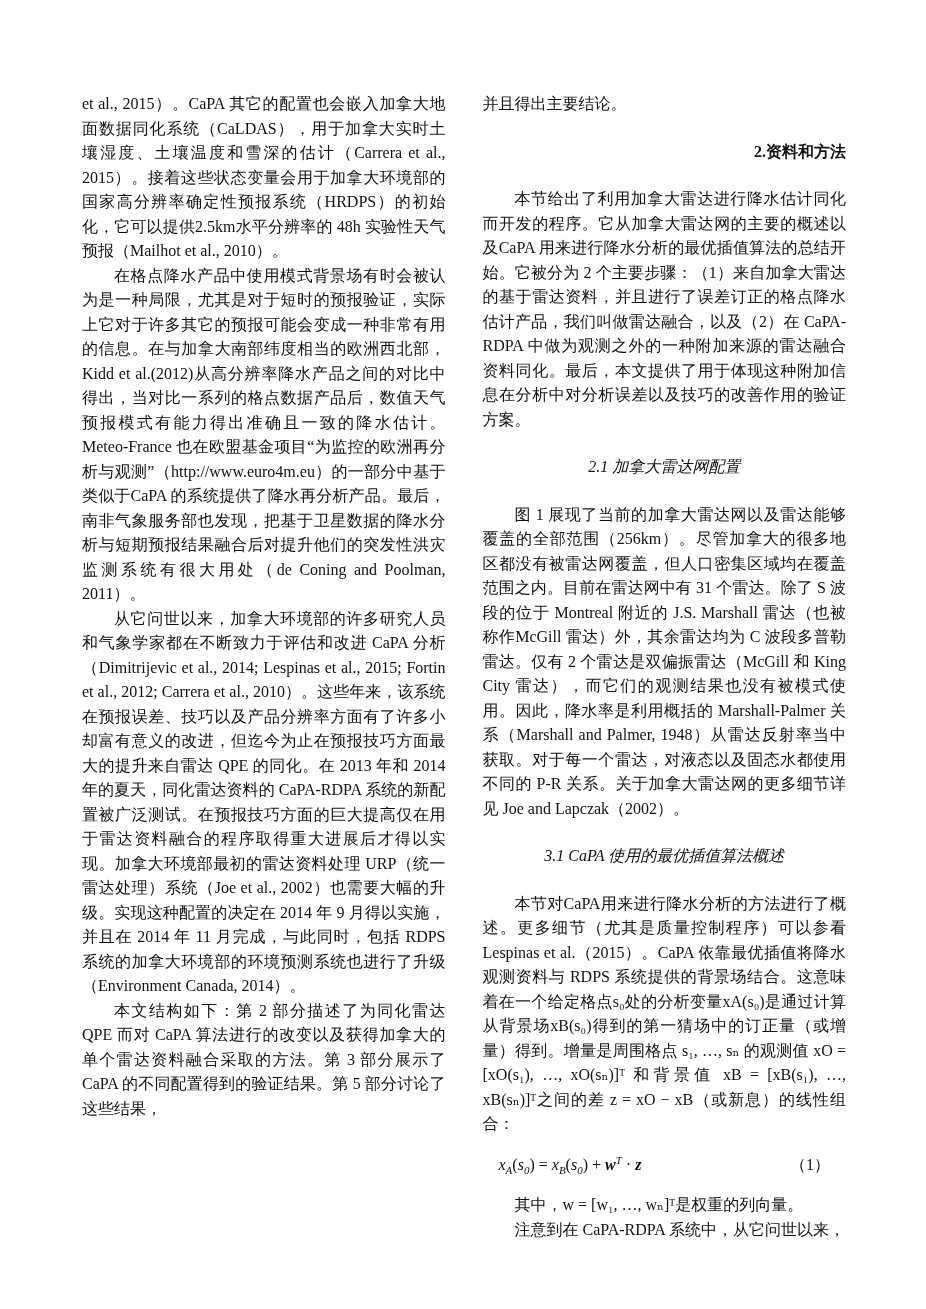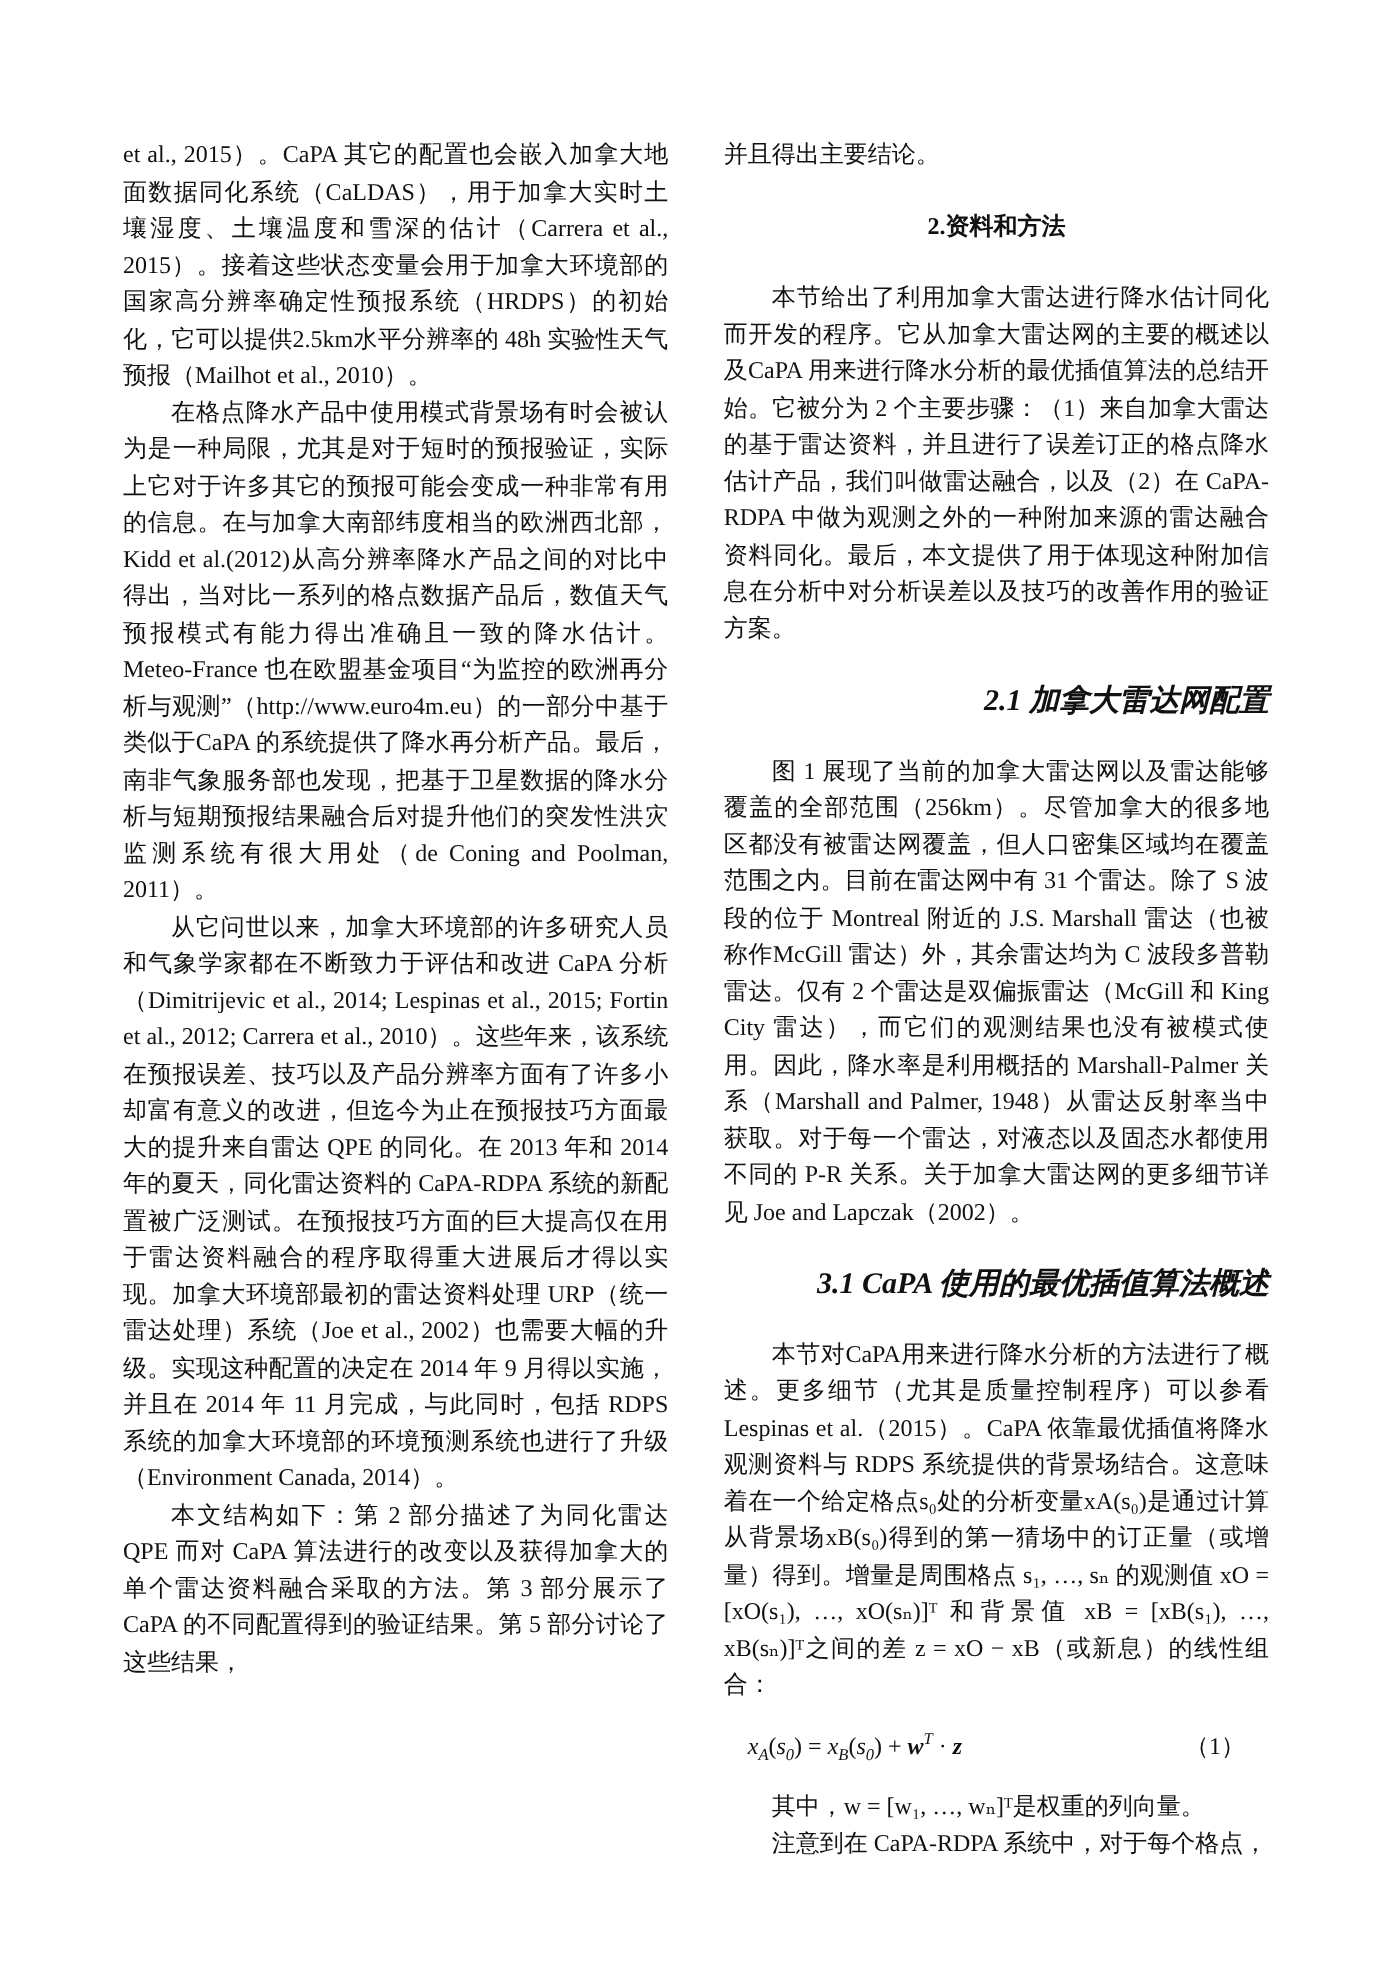--- a/index.html
+++ b/index.html
@@ -30,29 +30,29 @@
   p.para {
     margin: 0;
     text-indent: 2em;
   }
   p.noindent { text-indent: 0; }
   .sec-heading {
     font-size: 16px;
     font-weight: bold;
     margin: 23px 0;
     text-indent: 0;
-    text-align: center;
+    text-align: right;
   }
   .subsec-heading {
-    font-size: 20px;
-    font-weight: bold;
+    font-size: 16px;
+    font-weight: normal;
     font-style: italic;
     margin: 23px 0;
     text-indent: 0;
-    text-align: right;
+    text-align: center;
   }
   .formula-row {
     display: flex;
     justify-content: space-between;
     align-items: baseline;
     text-indent: 0;
     margin: 16px;
   }
   .tok-i  { font-style: italic; }
   .tok-r  { font-style: normal; }
@@ -79,16 +79,16 @@
     <p class="para">本节给出了利用加拿大雷达进行降水估计同化而开发的程序。它从加拿大雷达网的主要的概述以及CaPA 用来进行降水分析的最优插值算法的总结开始。它被分为 2 个主要步骤：（1）来自加拿大雷达的基于雷达资料，并且进行了误差订正的格点降水估计产品，我们叫做雷达融合，以及（2）在 CaPA-RDPA 中做为观测之外的一种附加来源的雷达融合资料同化。最后，本文提供了用于体现这种附加信息在分析中对分析误差以及技巧的改善作用的验证方案。</p>
     <h3 class="subsec-heading">2.1 加拿大雷达网配置</h3>
     <p class="para">图 1 展现了当前的加拿大雷达网以及雷达能够覆盖的全部范围（256km）。尽管加拿大的很多地区都没有被雷达网覆盖，但人口密集区域均在覆盖范围之内。目前在雷达网中有 31 个雷达。除了 S 波段的位于 Montreal 附近的 J.S. Marshall 雷达（也被称作McGill 雷达）外，其余雷达均为 C 波段多普勒雷达。仅有 2 个雷达是双偏振雷达（McGill 和 King City 雷达），而它们的观测结果也没有被模式使用。因此，降水率是利用概括的 Marshall-Palmer 关系（Marshall and Palmer, 1948）从雷达反射率当中获取。对于每一个雷达，对液态以及固态水都使用不同的 P-R 关系。关于加拿大雷达网的更多细节详见 Joe and Lapczak（2002）。</p>
     <h3 class="subsec-heading">3.1 CaPA 使用的最优插值算法概述</h3>
     <p class="para">本节对CaPA用来进行降水分析的方法进行了概述。更多细节（尤其是质量控制程序）可以参看Lespinas et al.（2015）。CaPA 依靠最优插值将降水观测资料与 RDPS 系统提供的背景场结合。这意味着在一个给定格点s₀处的分析变量xA(s₀)是通过计算从背景场xB(s₀)得到的第一猜场中的订正量（或增量）得到。增量是周围格点 s₁, …, sₙ 的观测值 xO = [xO(s₁), …, xO(sₙ)]ᵀ 和背景值 xB = [xB(s₁), …, xB(sₙ)]ᵀ之间的差 z = xO − xB（或新息）的线性组合：</p>
     <div class="formula-row">
       <span class="formula"><span class="tok-i">x</span><span class="tok-sub">A</span><span class="tok-r">(</span><span class="tok-i">s</span><span class="tok-sub">0</span><span class="tok-r">) = </span><span class="tok-i">x</span><span class="tok-sub">B</span><span class="tok-r">(</span><span class="tok-i">s</span><span class="tok-sub">0</span><span class="tok-r">) + </span><span class="tok-bi">w</span><span class="tok-sup">T</span><span class="tok-r"> · </span><span class="tok-bi">z</span></span>
       <span class="eq-number">（1）</span>
     </div>
     <p class="para">其中，w = [w₁, …, wₙ]ᵀ是权重的列向量。</p>
-    <p class="para">注意到在 CaPA-RDPA 系统中，对于每个格点，</p>
+    <p class="para">注意到在 CaPA-RDPA 系统中，从它问世以来，</p>
   </div>
 
 </div>
 
 </body></html>

